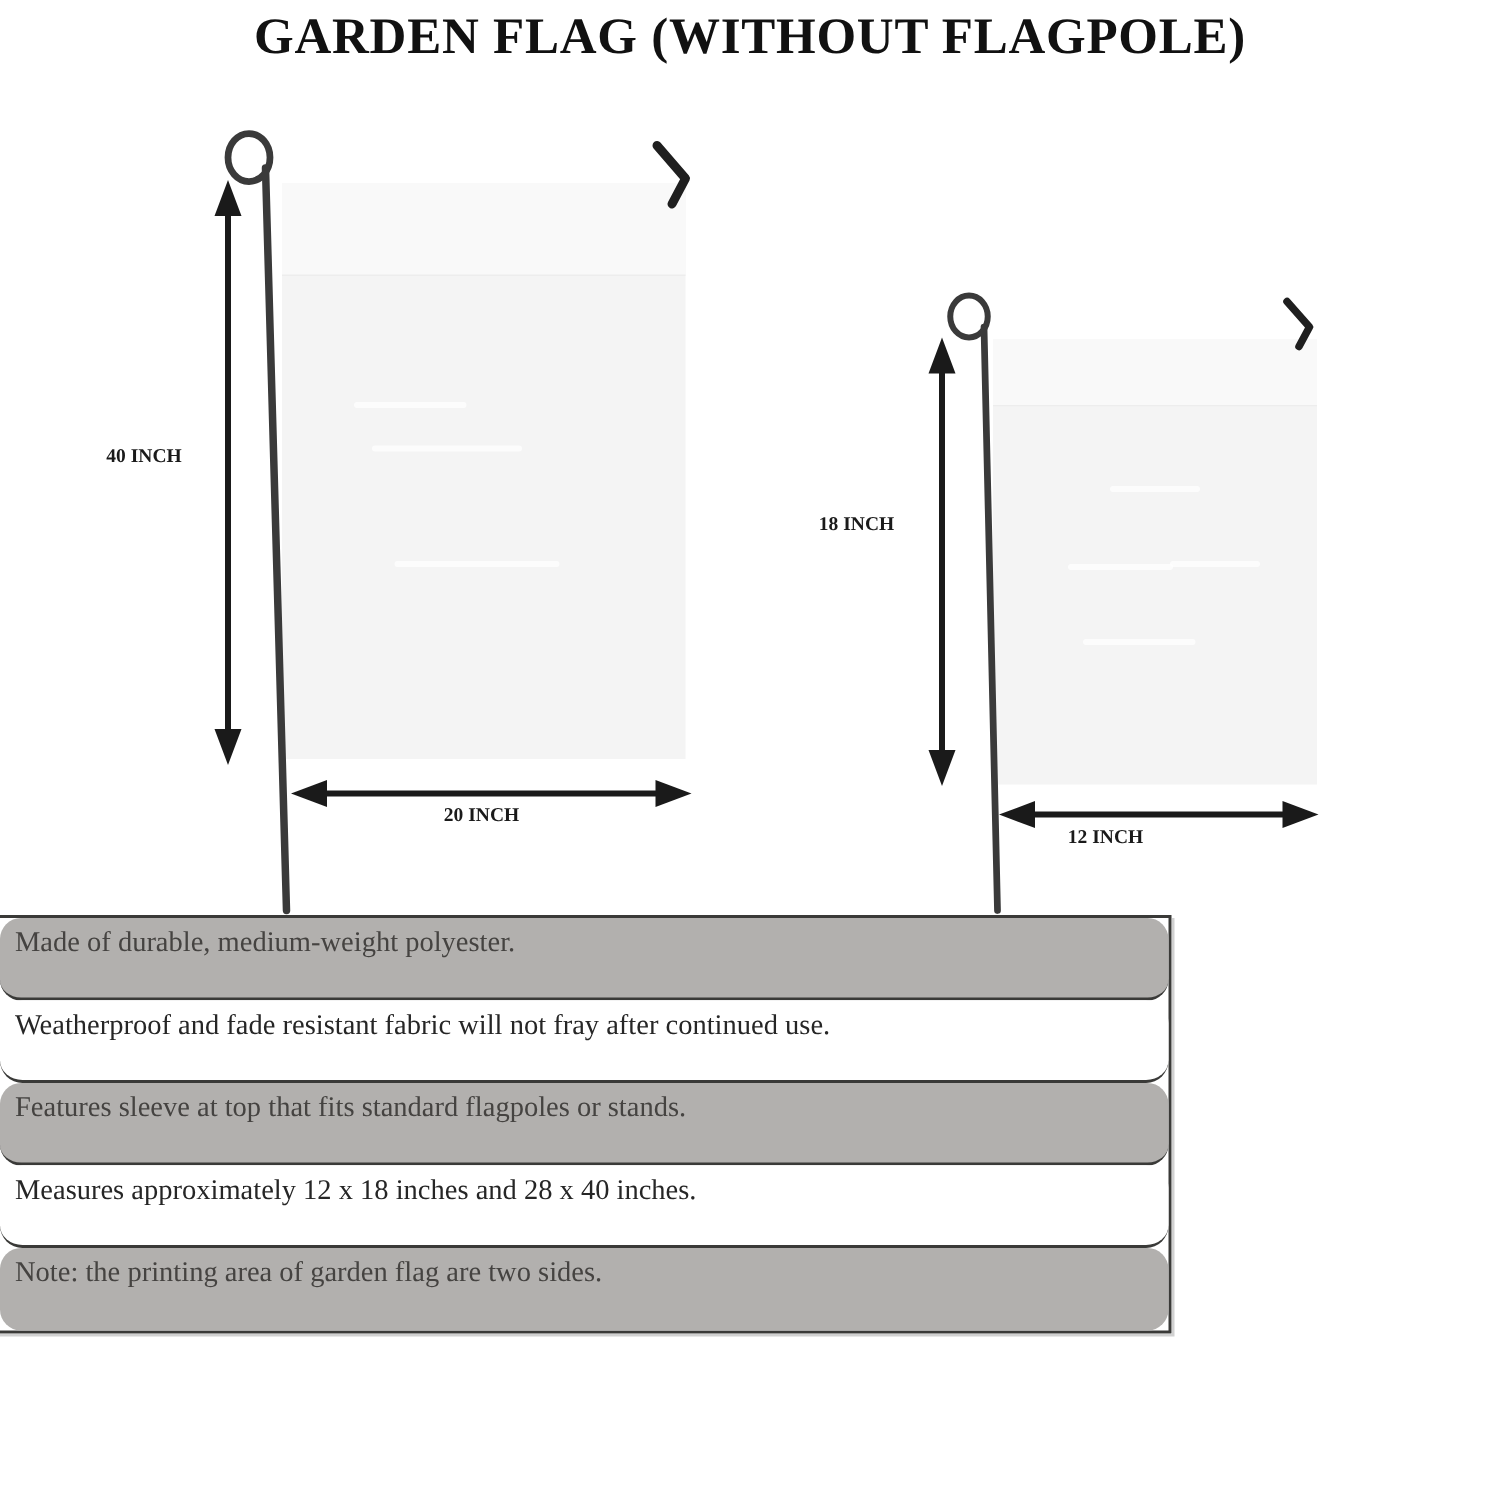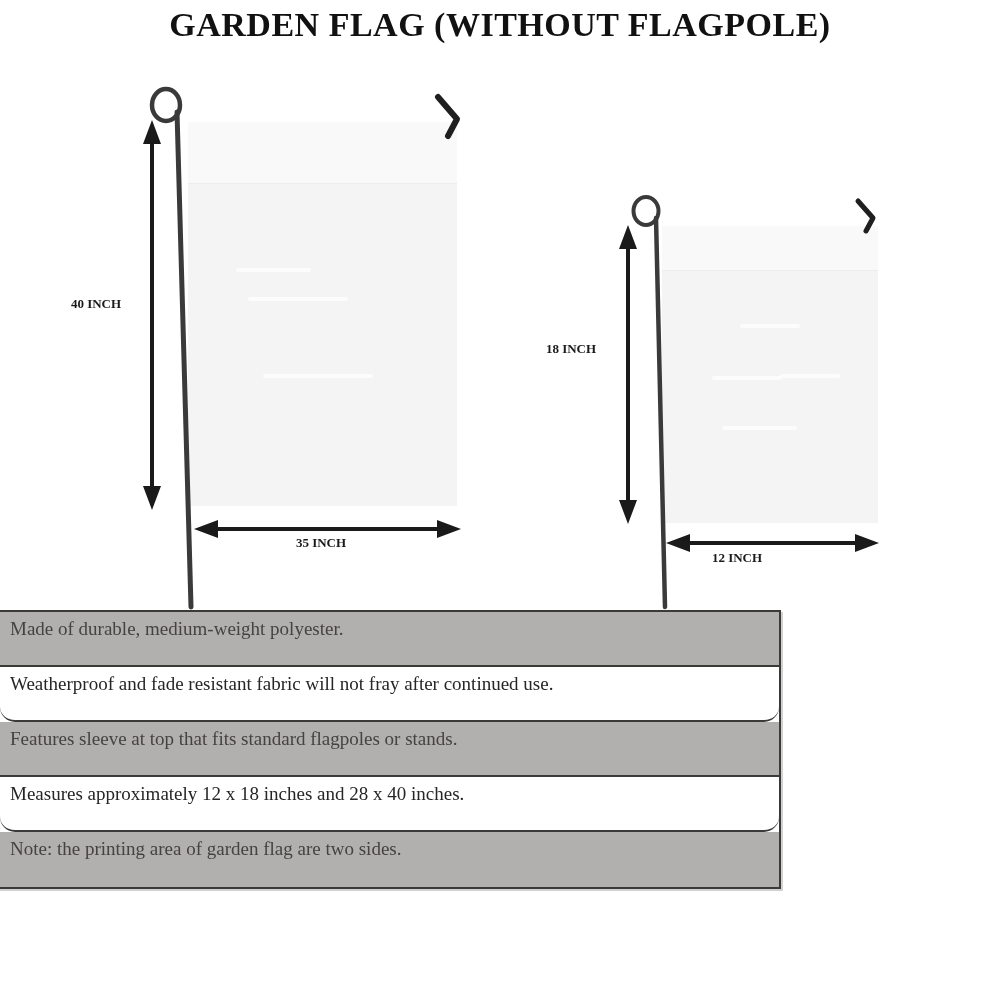--- a/index.html
+++ b/index.html
@@ -37,21 +37,21 @@
   
   #features-table{
     position:absolute;left:-2px;top:610px;width:779px;
     border:2px solid var(--table-border,#3a3a38);
     box-shadow:2px 2px 0 rgba(0,0,0,.18);
   }
   .feature-row{
     height:55px;box-sizing:border-box;padding:5px 10px 0 10px;
     font-size:19px;line-height:1.3;
   }
-  .feature-row.shaded{background:var(--row-shaded-bg,#b2b0ae);color:#454341;border-bottom:2px solid var(--table-border,#3a3a38);}
+  .feature-row.shaded{background:var(--row-shaded-bg,#b2b0ae);color:#454341;border-bottom:2px solid var(--table-border,#3a3a38);border-radius:14px;}
   .feature-row.plain{background:var(--row-plain-bg,#fff);color:#262626;border-bottom:2px solid var(--table-border,#3a3a38);border-radius:15px;}
   .feature-row:last-child{border-bottom:none;}
 </style>
 </head>
 <body>
 
 <div id="stage">
 
   <div class="title">
     <div>GARDEN FLAG (WITHOUT FLAGPOLE)</div>
@@ -106,21 +106,21 @@
 
     <g>
       <line class="dim-line" x1="684" y1="543" x2="861" y2="543"></line>
       <polygon class="dim-head" points="666,543 690,534 690,552"></polygon>
       <polygon class="dim-head" points="879,543 855,534 855,552"></polygon>
     </g>
   </svg>
 
   <div class="dim-label" style="left:50px;top:296px;width:92px;">40 INCH</div>
   <div class="dim-label" style="left:525px;top:341px;width:92px;">18 INCH</div>
-  <div class="dim-label" style="left:245px;top:535px;width:152px;">35 INCH</div>
+  <div class="dim-label" style="left:245px;top:535px;width:152px;">20 INCH</div>
   <div class="dim-label" style="left:661px;top:550px;width:152px;">12 INCH</div>
 
   <div id="features-table">
     <div class="feature-row shaded">Made of durable, medium-weight polyester.</div>
     <div class="feature-row plain">Weatherproof and fade resistant fabric will not fray after continued use.</div>
     <div class="feature-row shaded">Features sleeve at top that fits standard flagpoles or stands.</div>
     <div class="feature-row plain">Measures approximately 12 x 18 inches and 28 x 40 inches.</div>
     <div class="feature-row shaded">Note: the printing area of garden flag are two sides.</div>
   </div>
 

